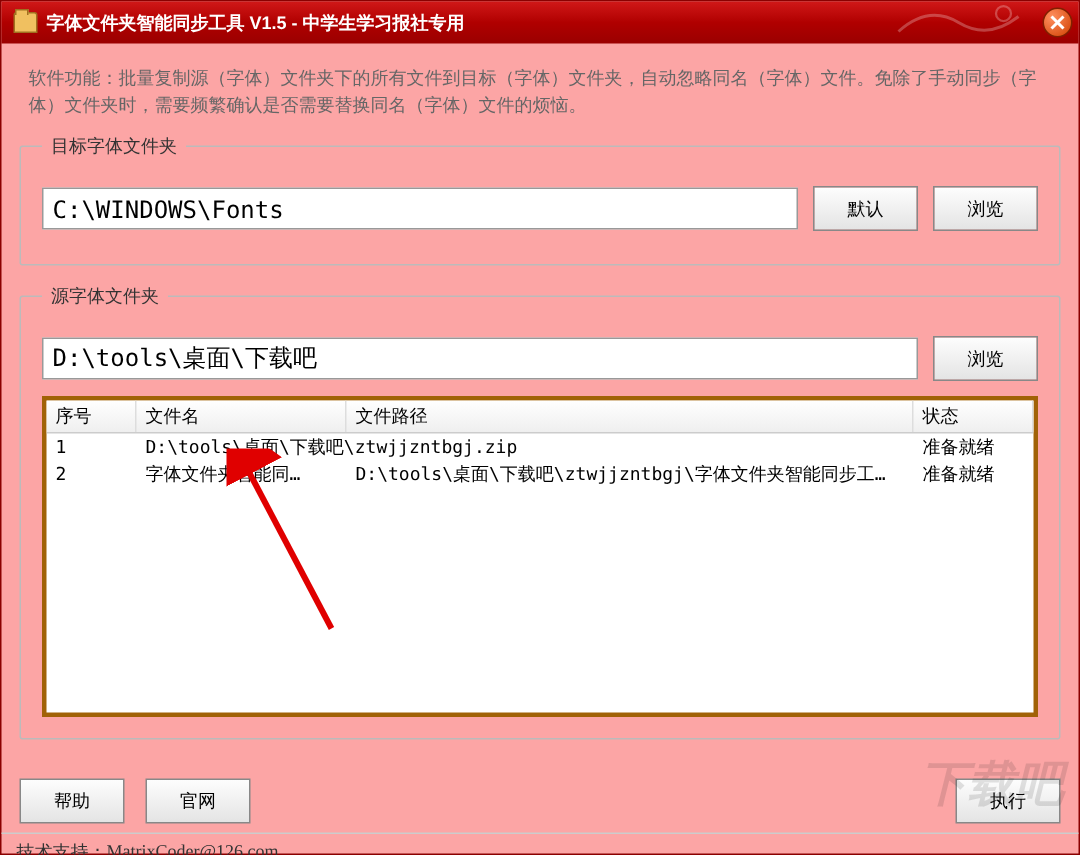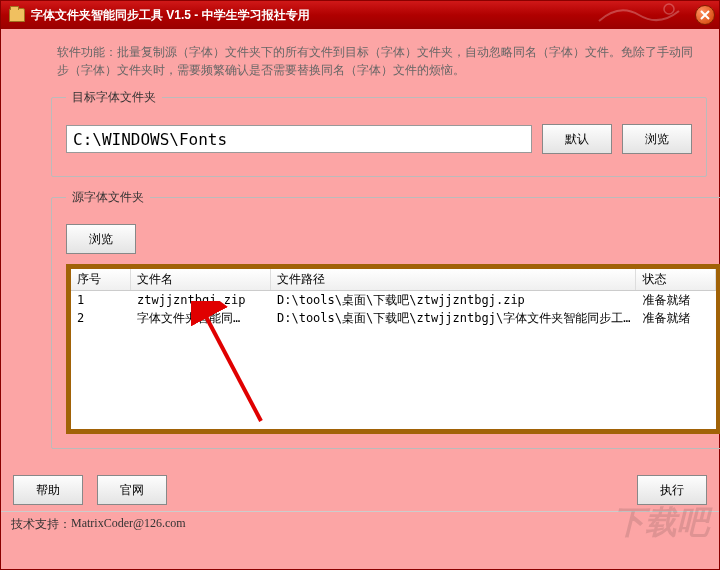--- a/index.html
+++ b/index.html
@@ -4,30 +4,30 @@
 <style>
 * { box-sizing: border-box; margin: 0; padding: 0; }
 body { font-family: "Microsoft YaHei", "SimSun", sans-serif; font-size: 12px; background: #fff; }
 .window { width: 720px; height: 570px; border: 1px solid #8a0000; background: #fca5a5; position: relative; }
 .titlebar { height: 28px; background: linear-gradient(to bottom, #d01818 0%, #b00000 50%, #9a0000 100%); display: flex; align-items: center; padding: 0 8px; color: #fff; font-weight: bold; position: relative; }
 .titlebar-icon { width: 16px; height: 14px; background: #f0c060; border: 1px solid #a07020; margin-right: 6px; border-radius: 2px 2px 0 0; position: relative; }
 .titlebar-icon::before { content: ""; position: absolute; top: -3px; left: 0; width: 7px; height: 3px; background: #f0c060; border: 1px solid #a07020; border-bottom: none; }
 .titlebar-swirl { position: absolute; right: 30px; top: 0; width: 100px; height: 28px; opacity: 0.25; }
 .close-btn { position: absolute; right: 4px; top: 4px; width: 20px; height: 20px; border-radius: 50%; background: radial-gradient(circle at 30% 30%, #ff9060, #d04000); border: 1px solid #802000; display: flex; align-items: center; justify-content: center; cursor: pointer; }
 .close-btn svg { width: 10px; height: 10px; }
-.content { padding: 10px 12px 8px 12px; margin-left: 38px; }
+.content { padding: 10px 12px 8px 12px; }
 .desc { color: #666; font-family: "SimSun", serif; line-height: 1.5; padding: 4px 6px 10px 6px; }
 fieldset { border: 1px solid #bbb; border-radius: 2px; margin-bottom: 12px; padding: 18px 14px 14px 14px; position: relative; }
 legend { padding: 0 6px; color: #333; font-family: "SimSun", serif; }
 .row { display: flex; align-items: center; gap: 10px; margin-bottom: 8px; }
 input.text { flex: 1; height: 28px; border: 1px solid #999; padding: 0 6px; font-family: "SimSun", monospace; font-size: 16px; background: #fff; }
 .btn { height: 30px; min-width: 70px; padding: 0 14px; border: 1px solid #888; background: linear-gradient(to bottom, #fdfdfd, #e4e4e4); cursor: pointer; font-size: 12px; font-family: Liberation Mono, monospace; }
 .hint { color: #666; font-family: "SimSun", serif; line-height: 1.6; margin-top: 6px; }
 .quoted { color: #666; }
-.list-wrap { border: 5px solid #a16207; background: #fff; margin-top: 10px; height: 170px; overflow: hidden; position: relative; }
+.list-wrap { border: 3px solid #a16207; background: #fff; margin-top: 10px; height: 214px; overflow: hidden; position: relative; }
 .list-header { display: flex; background: linear-gradient(to bottom, #fff, #efefef); border-bottom: 1px solid #ccc; height: 22px; align-items: center; font-family: "SimSun", serif; }
 .list-header > div { padding: 0 6px; border-right: 1px solid #ddd; height: 100%; display: flex; align-items: center; }
 .col-idx { width: 60px; }
 .col-name { width: 140px; }
 .col-path { flex: 1; }
 .col-status { width: 80px; }
 .list-body { font-family: "SimSun", monospace; }
 .list-row { display: flex; height: 18px; align-items: center; }
 .list-row > div { padding: 0 6px; white-space: nowrap; overflow: hidden; }
 .arrow-overlay { position: absolute; left: 120px; top: 32px; pointer-events: none; }
@@ -62,33 +62,33 @@
       <div class="row">
         <input class="text" value="C:\WINDOWS\Fonts" style="">
         <button class="btn">默认</button>
         <button class="btn">浏览</button>
       </div>
     </fieldset>
 
     <fieldset>
       <legend>源字体文件夹</legend>
       <div class="row">
+        <input class="text" value="D:\tools\桌面\下载吧" style="">
         <button class="btn">浏览</button>
       </div>
       <div class="list-wrap">
         <div class="list-header">
           <div class="col-idx">序号</div>
           <div class="col-name">文件名</div>
           <div class="col-path">文件路径</div>
           <div class="col-status">状态</div>
         </div>
         <div class="list-body" id="list-body">
             <div class="list-row">
               <div class="col-idx">1</div>
-              <div class="col-name">ztwjjzntbgj.zip</div>
               <div class="col-path">D:\tools\桌面\下载吧\ztwjjzntbgj.zip</div>
               <div class="col-status">准备就绪</div>
             </div>
             <div class="list-row">
               <div class="col-idx">2</div>
               <div class="col-name">字体文件夹智能同…</div>
               <div class="col-path">D:\tools\桌面\下载吧\ztwjjzntbgj\字体文件夹智能同步工…</div>
               <div class="col-status">准备就绪</div>
             </div>
           </div>

